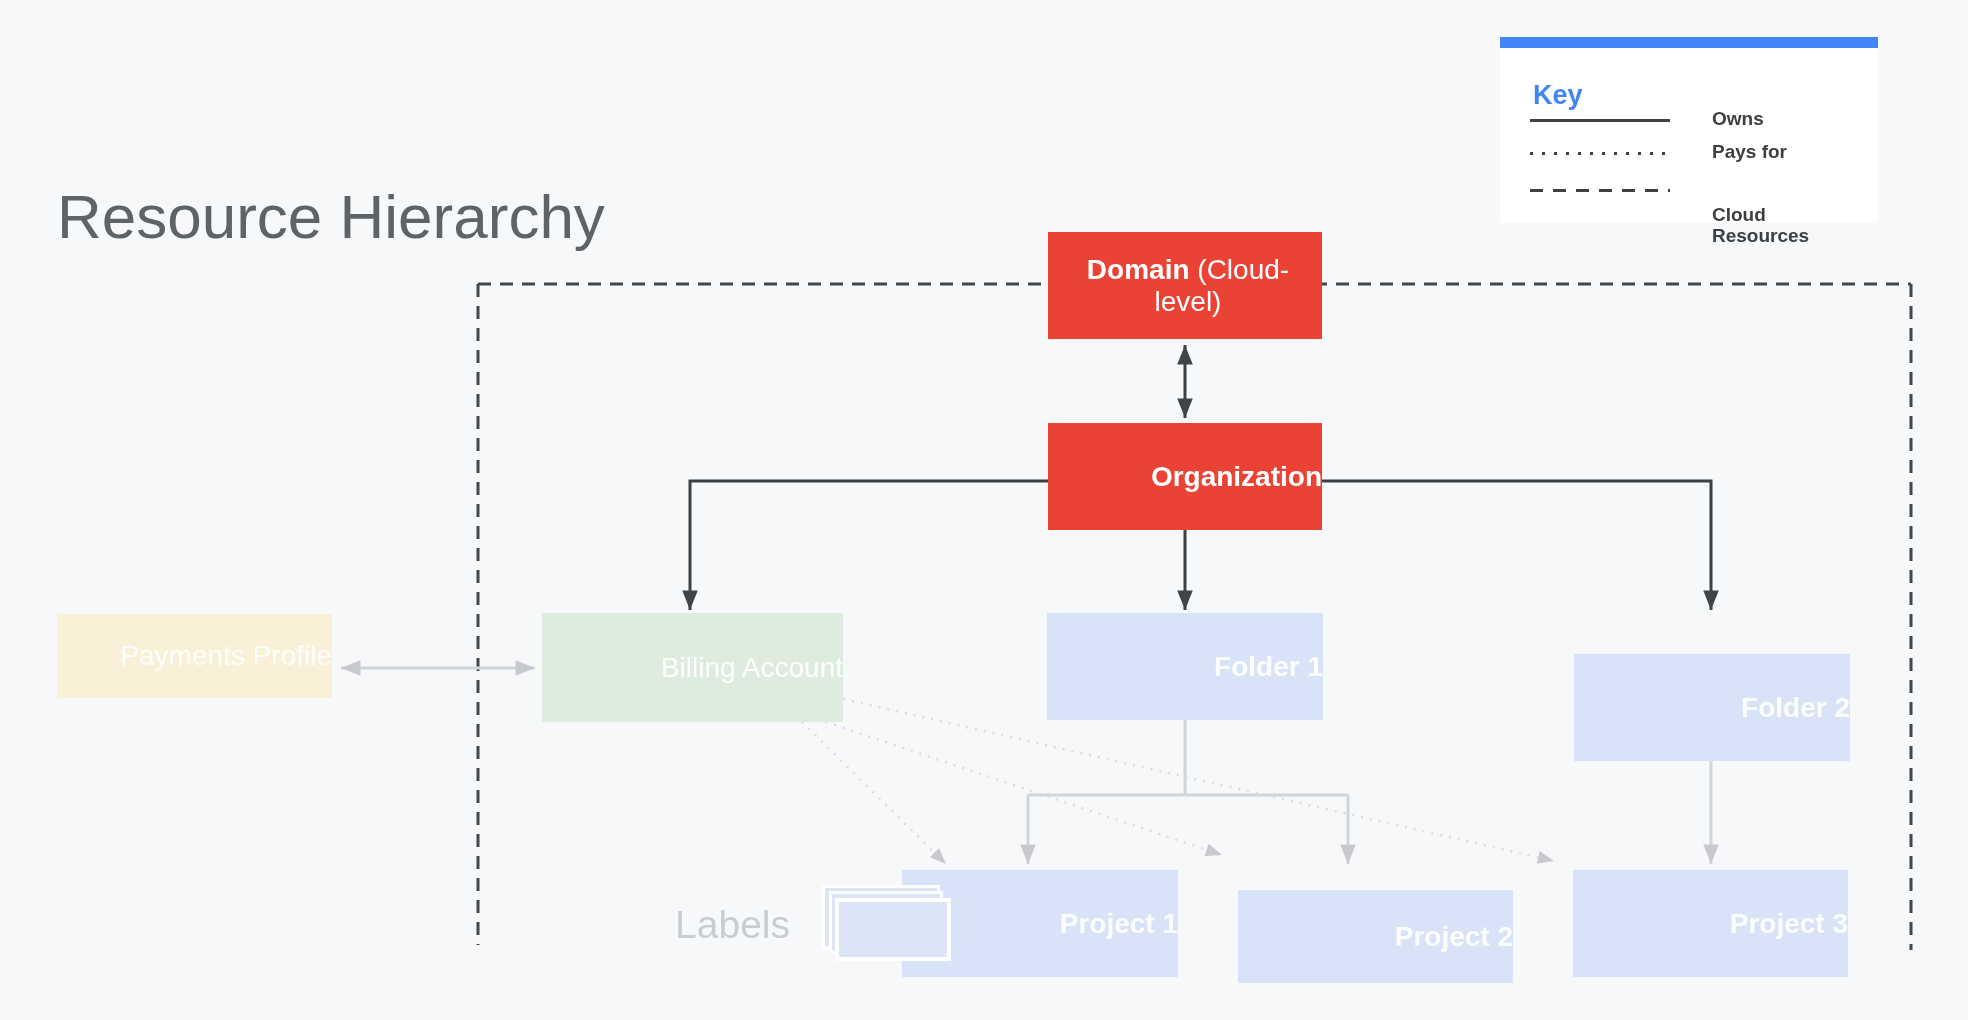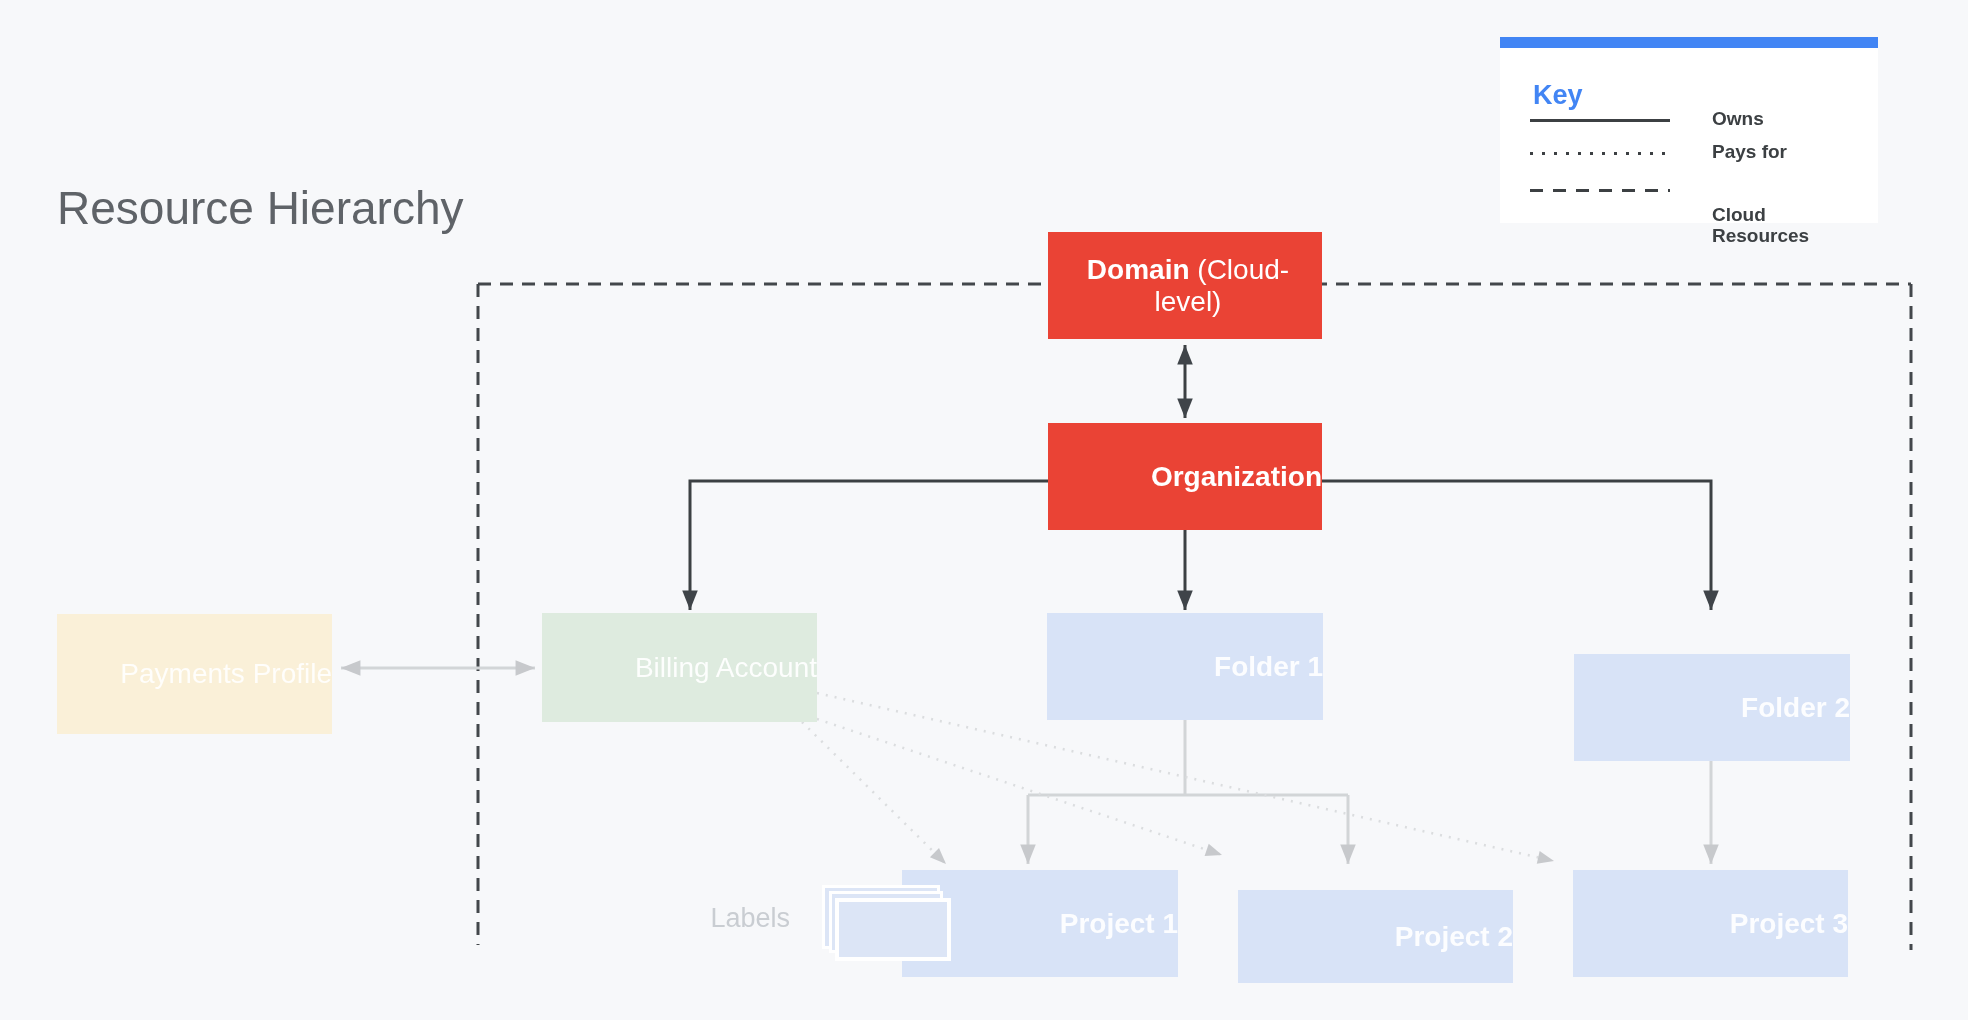--- a/index.html
+++ b/index.html
@@ -4,52 +4,52 @@
 <style>
   html,body{margin:0;padding:0;background:#F7F8FA;}
   #stage{
     position:relative;width:1968px;height:1020px;overflow:hidden;
     background:#F7F8FA;
     font-family:"Liberation Sans", sans-serif;
   }
   
   .page-title{
     position:absolute;left:57px;top:183px;
-    font-size:46px;line-height:1.1;color:#5F6368;font-weight:400;
+    font-size:62px;line-height:1.1;color:#5F6368;font-weight:400;
   }
   
   #wires{position:absolute;left:0;top:0;z-index:1;}
   
   .node{
     position:absolute;z-index:2;display:flex;align-items:center;justify-content:flex-end;
     text-align:center;font-size:28px;box-sizing:border-box;padding-left:6px;
   }
   .node-red{background:#EA4335;color:#FFFFFF;}
   .node-blue{background:#D8E3F7;color:rgba(255,255,255,0.92);font-weight:bold;}
   .node-green{background:#DEEBDF;color:rgba(255,255,255,0.92);}
   .node-cream{background:#FAF0D8;color:rgba(255,255,255,0.88);}
   .n-domain{left:1048px;top:232px;width:274px;height:107px;}
   .n-domain b{font-weight:bold;}
   .n-org{left:1048px;top:423px;width:274px;height:107px;font-weight:bold;}
-  .n-payments{left:57px;top:614px;width:275px;height:120px;}
-  .n-billing{left:542px;top:613px;width:275px;height:109px;}
+  .n-payments{left:57px;top:614px;width:275px;height:84px;}
+  .n-billing{left:542px;top:613px;width:301px;height:109px;}
   .n-folder1{left:1047px;top:613px;width:276px;height:107px;}
   .n-folder2{left:1574px;top:613px;width:276px;height:107px;margin-top:41px;}
   .n-project1{left:902px;top:870px;width:276px;height:107px;}
   .n-project2{left:1238px;top:890px;width:275px;height:93px;}
   .n-project3{left:1573px;top:870px;width:275px;height:107px;}
   
   .labels-stack{position:absolute;left:822px;top:885px;width:130px;height:80px;z-index:3;}
   .labels-stack .card{position:absolute;background:#DCE5F6;border:3px solid #FFFFFF;box-sizing:border-box;}
   .card-back{left:0;top:0;width:118px;height:64px;}
   .card-mid{left:7px;top:6px;width:114px;height:62px;}
   .card-front{left:13px;top:13px;width:116px;height:63px;border-width:4px !important;}
   .labels-caption{
     position:absolute;left:640px;top:903px;width:150px;z-index:3;
-    text-align:right;font-size:27px;color:#C9CDD2;
+    text-align:right;font-size:39px;color:#C9CDD2;
   }
   
   .key-panel{
     position:absolute;left:1500px;top:37px;width:378px;height:186px;
     background:#FFFFFF;z-index:4;
   }
   .key-bar{position:absolute;left:0;top:0;width:100%;height:11px;background:#4285F4;}
   .key-title{position:absolute;left:33px;top:43px;font-size:27px;font-weight:bold;color:#4285F4;}
   .ksample{position:absolute;left:30px;width:140px;height:3px;}
   .ks-solid{top:82px;background:#3C4043;}

